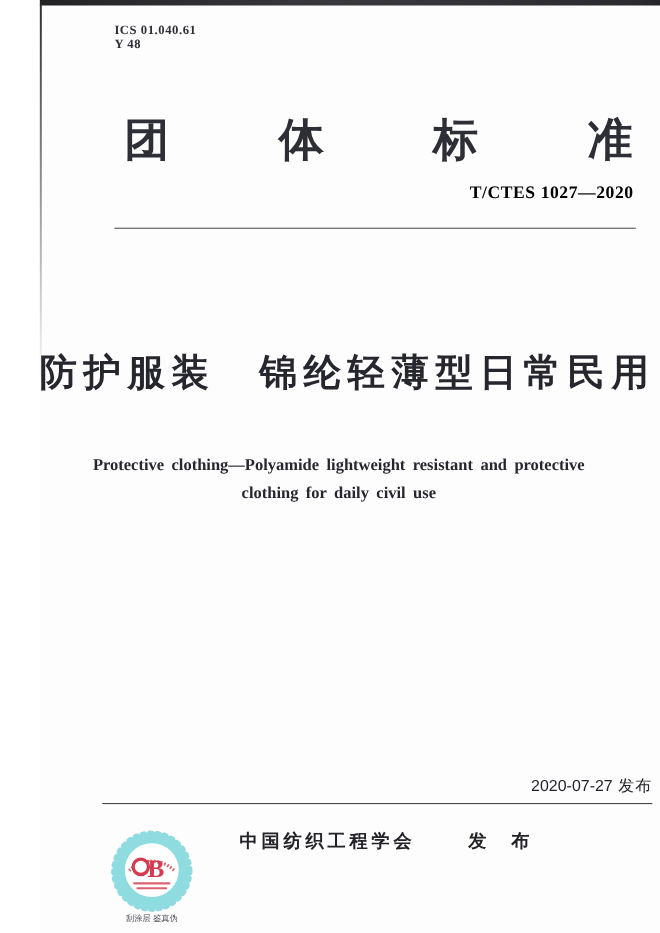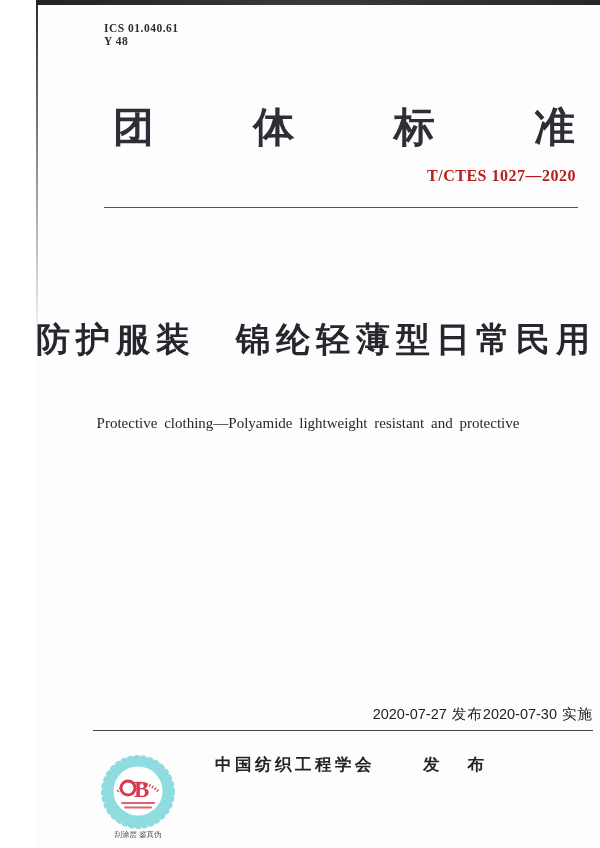--- a/index.html
+++ b/index.html
@@ -38,55 +38,55 @@
   .std-type {
     position: absolute; top: 100px; left: 77px; width: 462px;
     display: flex; justify-content: space-between;
     font-size: 41px; font-weight: 700; color: #2e2e36;
   }
 
   .std-number {
     position: absolute; top: 167px; left: 68px; width: 472px;
     text-align: right;
     font-family: "Liberation Serif", "DejaVu Serif", serif;
-    font-weight: 700; font-size: 16px; letter-spacing: 0.5px; color: #b91c1c;
+    font-weight: 700; font-size: 16px; letter-spacing: 0.5px; color: #000000;
   }
 
   .rule { position: absolute; height: 0; border-top: 1.6px solid #55555a; }
   .rule-top { top: 207px; left: 68px; width: 474px; }
   .rule-bottom { top: 730px; left: 57px; width: 500px; border-top-color: #46464b; }
 
   .zh-title {
     position: absolute; top: 318px; left: 0; width: 600px;
     font-weight: 700; color: #26262e;
     font-size: 34px; line-height: 42px; letter-spacing: 6px;
   }
 
   .en-title {
     position: absolute; top: 410px; left: 0; width: 544px;
     text-align: center;
     font-family: "Liberation Serif", "DejaVu Serif", serif;
-    font-weight: 400; font-size: 15px; line-height: 26px;
+    font-weight: 700; font-size: 15px; line-height: 26px;
     color: #26262e; word-spacing: 3px;
   }
 
   .dates {
     position: absolute; top: 705px; left: 57px; width: 500px;
     display: flex; justify-content: flex-end;
     font-size: 14.5px; font-weight: 500; color: #222228;
   }
   .dates .cn { margin-left: 5px; letter-spacing: 1px; }
 
   .publisher-row {
     position: absolute; top: 754px; left: 68px; width: 500px;
     display: flex; justify-content: center; align-items: center;
     gap: 48px; font-size: 16.5px; color: #222228; font-weight: 600;
   }
   .publisher-row .pub-name { letter-spacing: 3.5px; }
-  .publisher-row .pub-label { letter-spacing: 9px; font-family: Liberation Mono, monospace; }
+  .publisher-row .pub-label { letter-spacing: 9px; }
 
   .seal { position: absolute; left: 57px; top: 752px; width: 90px; height: 92px; }
 </style>
 </head>
 <body>
 
 <div class="page">
 
   <div class="scan-top"></div>
   <div class="scan-corner"></div>
@@ -107,28 +107,26 @@
   <div class="std-number">T/CTES 1027—2020</div>
 
   <div class="rule rule-top"></div>
 
   <div class="zh-title">
     <div>防护服装　锦纶轻薄型日常民用</div>
   </div>
 
   <div class="en-title">
     <div>Protective clothing—Polyamide lightweight resistant and protective</div>
+    <div>clothing for daily civil use</div>
   </div>
 
   <div class="dates">
     <div>
       <span>2020-07-27</span><span class="cn">发布</span>
-    </div>
-    <div>
-      <span>2020-07-30</span><span class="cn">实施</span>
     </div>
   </div>
 
   <div class="rule rule-bottom"></div>
 
   <div class="publisher-row">
     <span class="pub-name">中国纺织工程学会</span>
     <span class="pub-label">发 布</span>
   </div>
 

